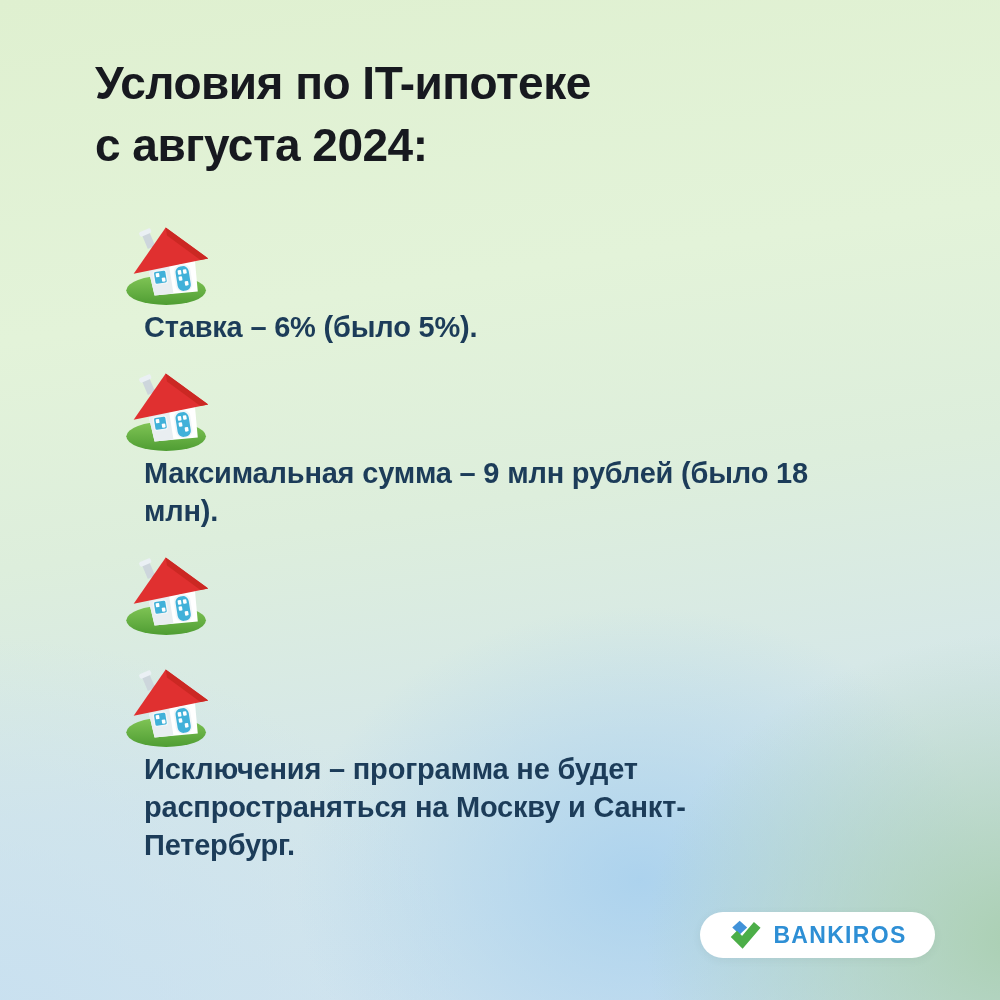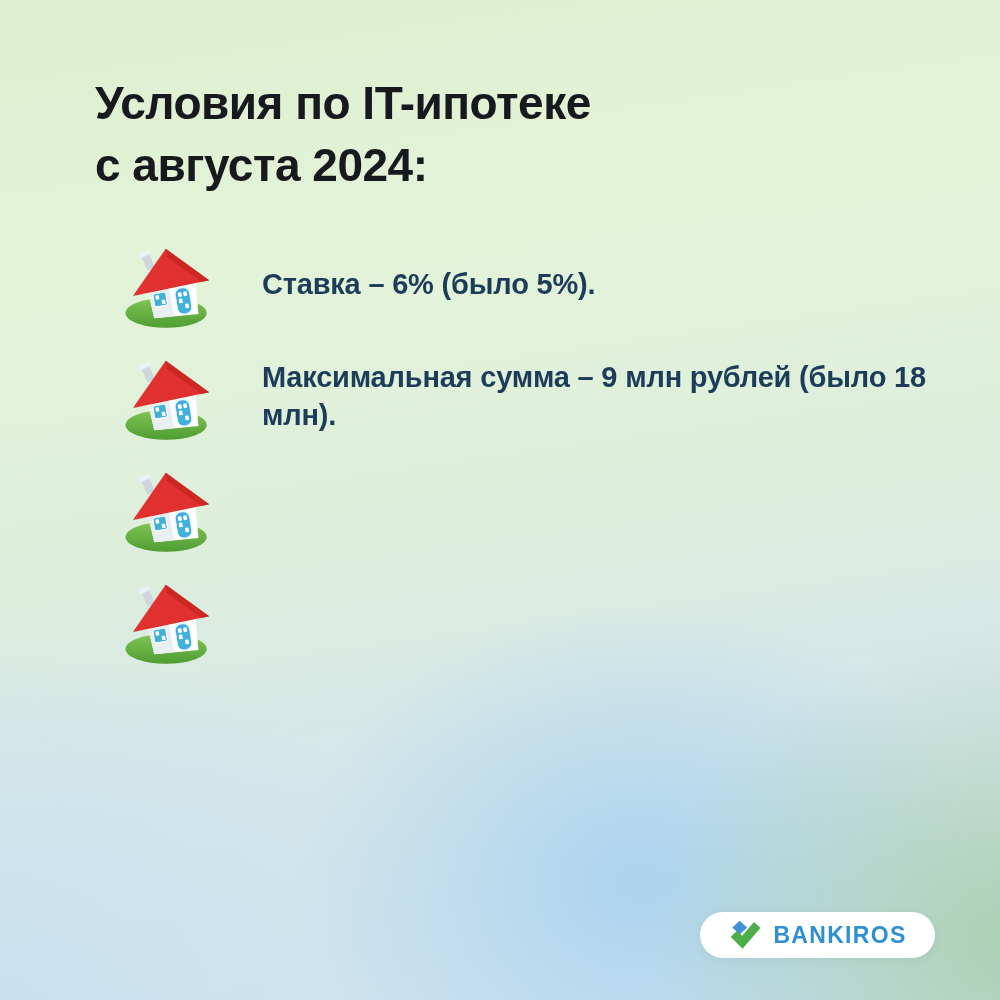--- a/index.html
+++ b/index.html
@@ -18,40 +18,40 @@
     inset: 0;
     background:
       radial-gradient(55% 45% at 102% 94%, rgba(168,206,175,0.95) 0%, rgba(168,206,175,0) 68%),
       radial-gradient(48% 38% at 64% 88%, rgba(163,206,238,0.80) 0%, rgba(163,206,238,0) 72%),
       radial-gradient(70% 55% at -2% 102%, rgba(200,224,240,0.95) 0%, rgba(200,224,240,0) 70%),
       linear-gradient(172deg, #dff0d0 0%, #e3f3d9 30%, #ddeedc 50%, #d5e7e9 72%, #cfe3f0 100%);
   }
   .content {
     position: absolute;
     inset: 0;
-    padding: 72px 0 0 95px;
+    padding: 52px 0 0 95px;
     box-sizing: border-box;
   }
   .title {
     font-size: 46px;
     line-height: 62px;
     font-weight: 700;
     letter-spacing: -0.5px;
     color: #17191f;
     white-space: pre-line;
     margin: 0;
   }
   .items {
     margin-top: 40px;
   }
   .item-row {
     display: flex;
-    align-items: center;
     min-height: 96px;
     margin-bottom: 16px;
+    flex-direction: column;
   }
   .house-icon {
     flex: 0 0 92px;
     width: 92px;
     height: 94px;
     margin-left: 26px;
   }
   .item-text {
     margin-left: 49px;
     max-width: 700px;
@@ -198,20 +198,23 @@
             <rect x="58" y="59" width="15" height="28" rx="6.5" fill="#41b1d9"></rect>
             <rect x="60.5" y="63" width="4" height="5" rx="1" fill="#ffffff"></rect>
             <rect x="66.5" y="63" width="4" height="5" rx="1" fill="#ffffff"></rect>
             <rect x="60.5" y="70" width="4" height="5" rx="1" fill="#ffffff"></rect>
             <rect x="66.5" y="76.5" width="4" height="5" rx="1" fill="#ffffff"></rect>
             <rect x="33" y="60" width="14.5" height="15" rx="2.5" fill="#41b1d9" stroke="#f2f6f8" stroke-width="1.6"></rect>
             <rect x="35.5" y="62.5" width="4" height="4.5" rx="0.8" fill="#ffffff"></rect>
             <rect x="41.5" y="68.5" width="4" height="4.5" rx="0.8" fill="#ffffff"></rect>
           </g>
         </svg>
+        <div class="item-text">Исключения – программа не будет
+распространяться на Москву и Санкт-
+Петербург.</div>
       </div>
 
     </div>
   </div>
 
   <div class="brand-pill">
     <svg class="brand-mark" viewBox="0 0 32 28" aria-hidden="true">
       <polygon points="11,0.5 18,7 11,13.5 4,7" fill="#4192d9"></polygon>
       <path d="M5.5 13 L13.5 21 L27.5 4.5" fill="none" stroke="#4cae48" stroke-width="8.2" stroke-linecap="butt" stroke-linejoin="miter"></path>
     </svg>

